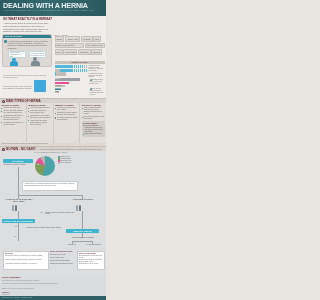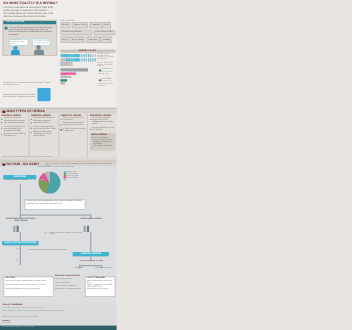--- a/index.html
+++ b/index.html
@@ -183,20 +183,25 @@
   .footnote .fn-l{position:absolute;left:2px;right:2px;font-size:1.35px;line-height:1.7px;
     color:#7d8084;}
   .srcbar{position:absolute;left:0;bottom:0;width:106px;height:4px;background:#2f5f66;}
   .srcbar span{position:absolute;left:2px;top:.8px;font-size:1.5px;color:#a9c6c8;}
 </style>
 </head>
 <body>
 
 <div class="page">
 
+  <div class="header">
+    <div class="hbg"></div>
+    <div class="htitle">DEALING WITH A HERNIA</div>
+    <div class="hsub">WHAT TO EXPECT, WHAT CAN BE DONE AND WHAT IT WILL COST YOU</div>
+  </div>
 
   <div class="intro">
     <div class="sec-title">SO WHAT EXACTLY IS A HERNIA?</div>
     <div class="body">A hernia occurs when an internal part of the body pushes through a weakness in the muscle or surrounding tissue wall. Most hernias occur in the abdomen, between the chest and the hips.</div>
   </div>
 
   <div class="introrow">
 
     <div class="panel">
       <div class="panel-hd">

